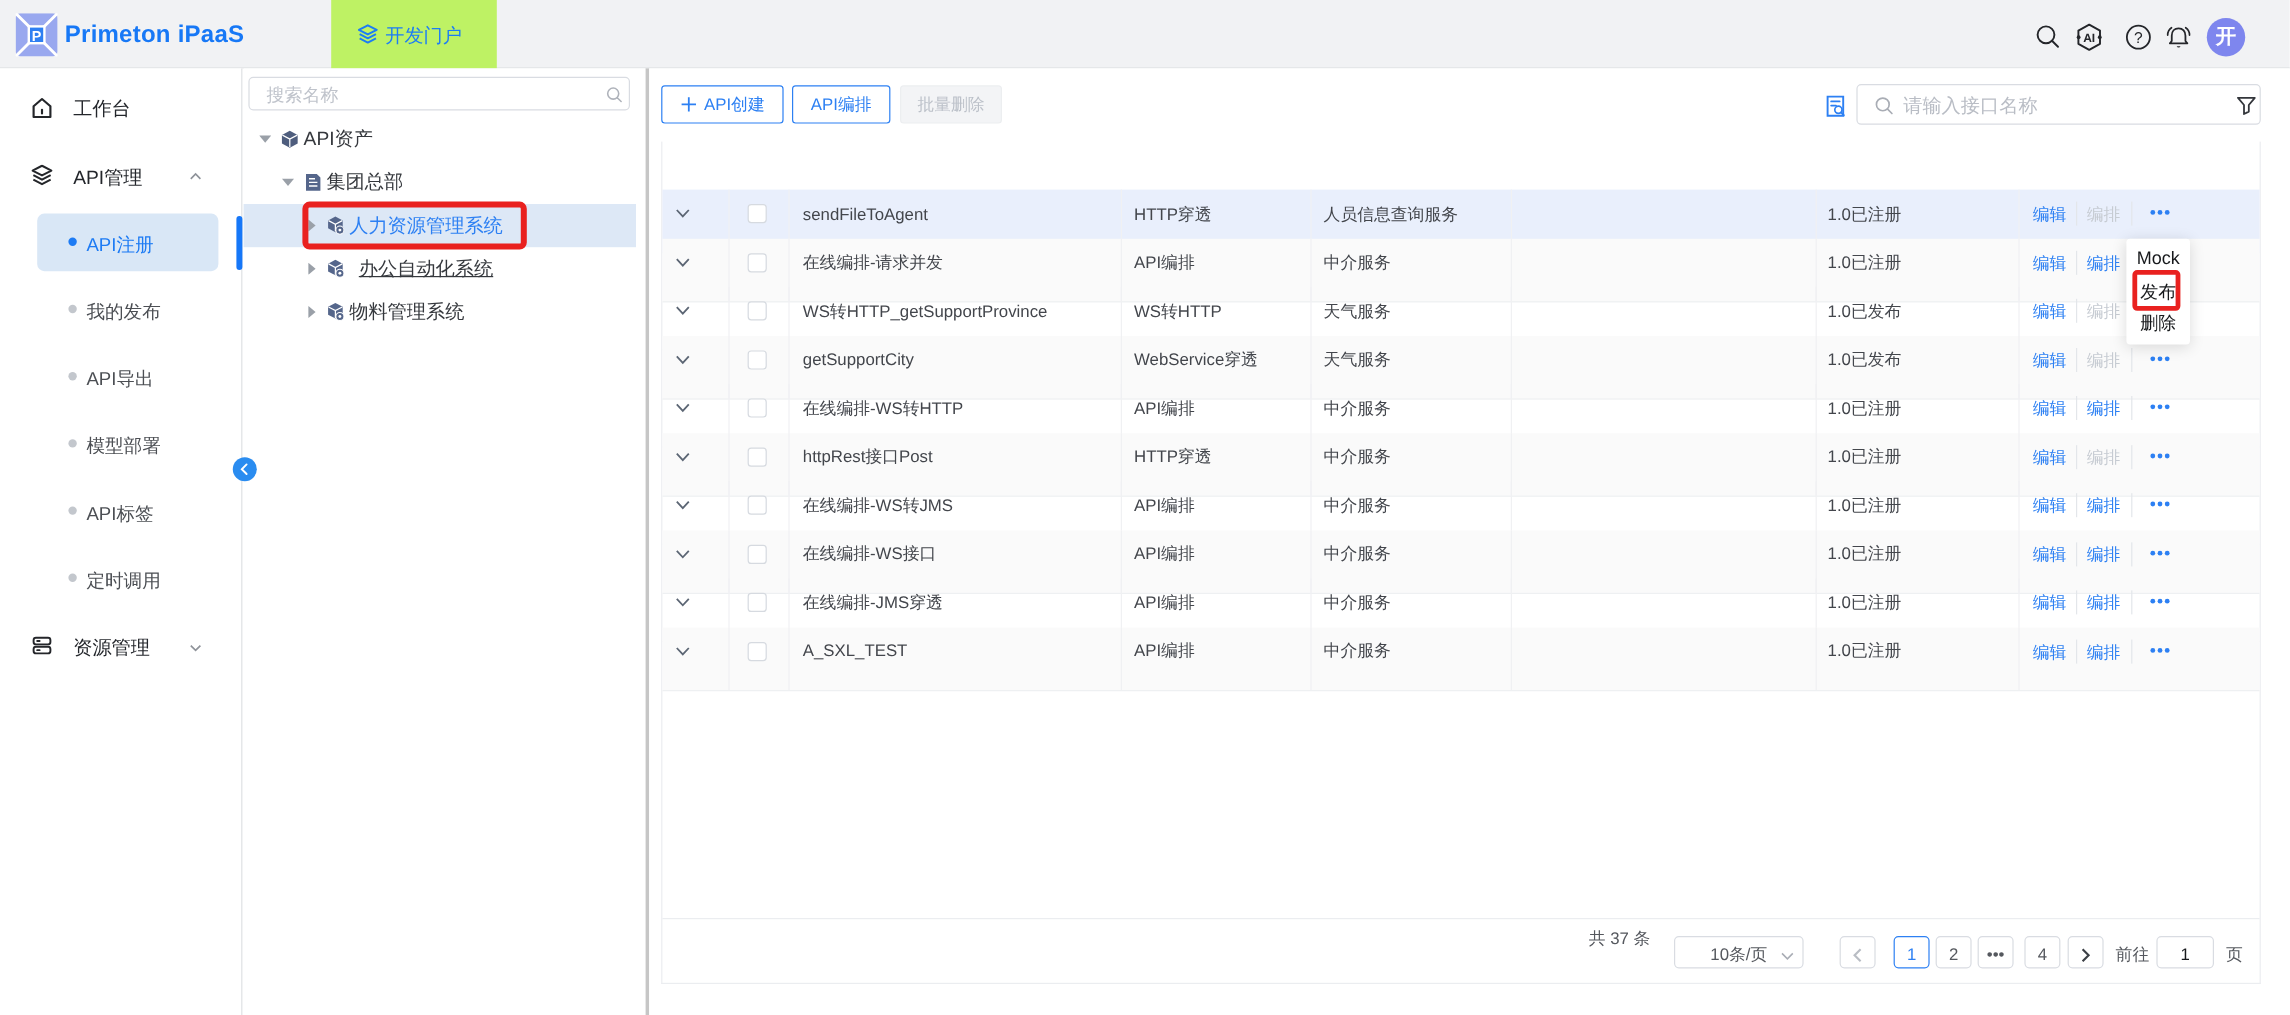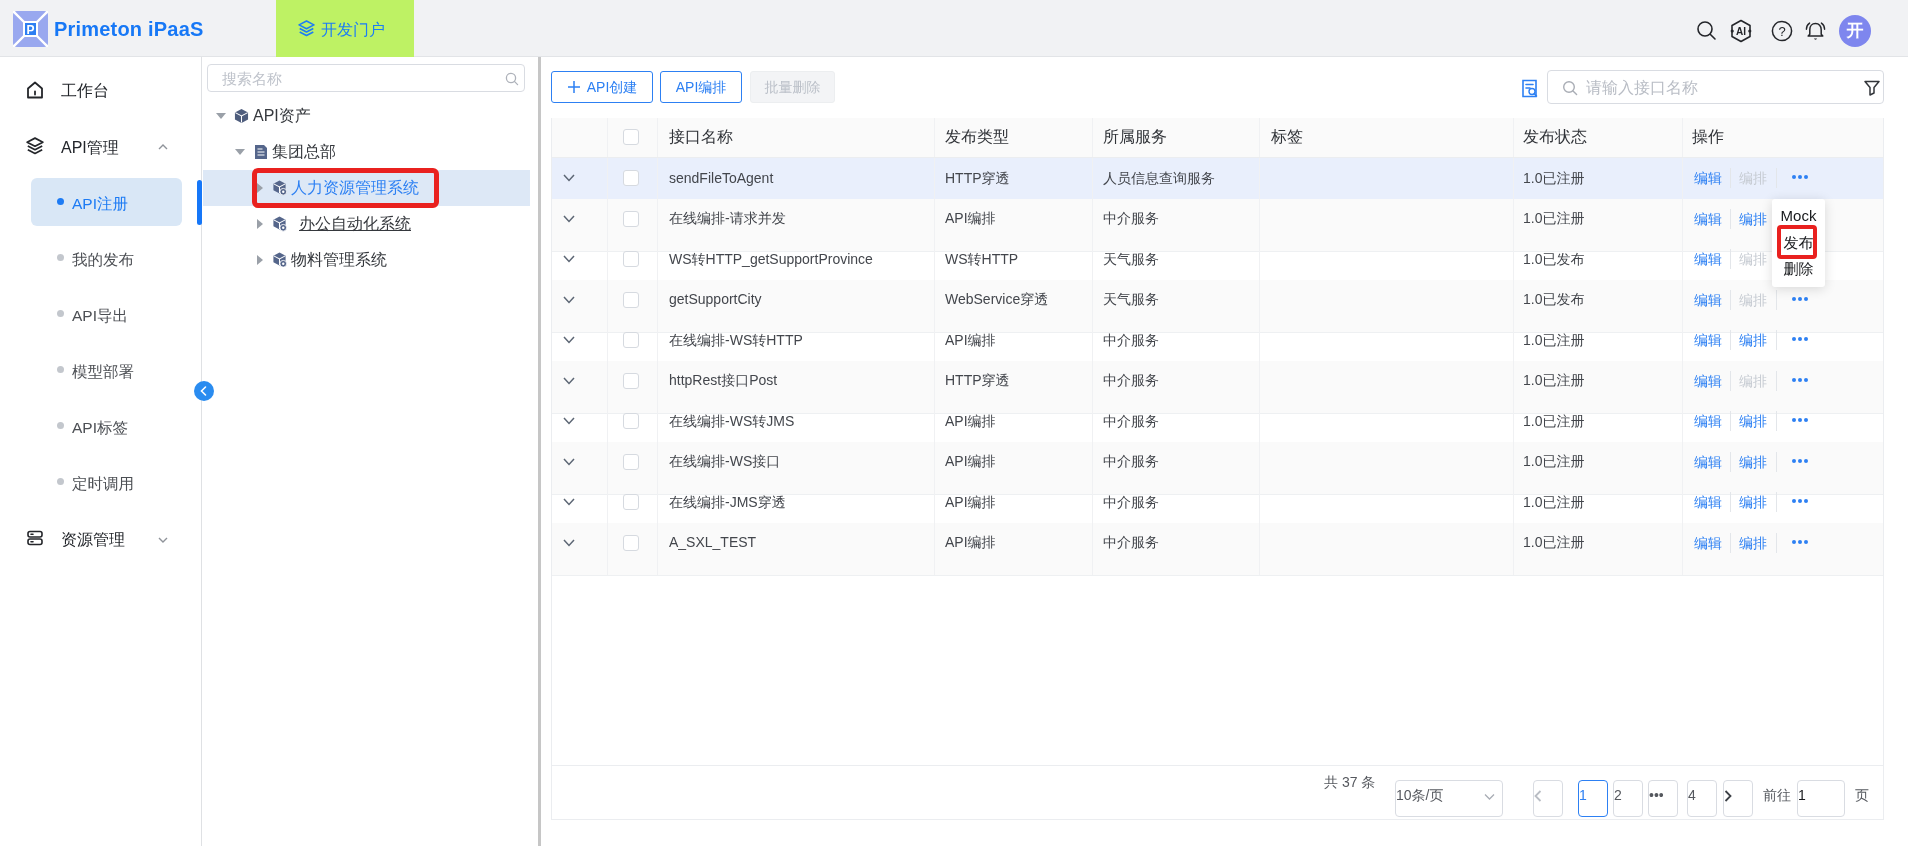--- a/index.html
+++ b/index.html
@@ -62,22 +62,22 @@
 .cbox { position:absolute; left:71px; top:12px; width:16px; height:16px; background:#fff;
   border:1px solid #d6dae0; border-radius:3px; }
 .op1 { position:absolute; left:1142px; top:12px; font-size:14px; color:#2d80f3; }
 .op2 { position:absolute; left:1187px; top:12px; font-size:14px; color:#2d80f3; }
 .op2.dis { color:#c6cbd2; }
 .opd { position:absolute; top:10px; width:1px; height:20px; background:#e3e6ea; }
 .dots { position:absolute; left:1240px; top:17px; width:16px; height:4px; }
 .dots i { position:absolute; top:0; width:4px; height:4px; border-radius:50%; background:#2d80f3; }
 
 #pager { position:absolute; left:0; bottom:0; width:1331px; height:54px; border-top:1px solid #ebedf0; }
-.pbox { position:absolute; top:14px; height:37px; border:1px solid #d9dce2; border-radius:4px;
-  background:#fff; font-size:14px; color:#55585e; line-height:29px; }
+.pbox { position:absolute; top:14px; height:27px; border:1px solid #d9dce2; border-radius:4px;
+  background:#fff; font-size:14px; color:#55585e; text-align:center; line-height:29px; }
 
 #dropdown { position:absolute; left:1772px; top:199px; width:53px; height:88px; background:#fff;
   border-radius:3px; box-shadow:0 2px 12px rgba(0,0,0,0.14); z-index:40; }
 #dropdown div { position:absolute; left:0; width:53px; font-size:15px; color:#17191c; text-align:center; }
 
 .redbox { position:absolute; border:5px solid #e9211f; border-radius:6px; z-index:50; }
 </style>
 </head>
 <body>
 
@@ -261,36 +261,20 @@
       <circle cx="7" cy="7" r="5.3" fill="none" stroke="#a9adb5" stroke-width="1.4"></circle>
       <path d="M11 11 L14.6 14.6" stroke="#a9adb5" stroke-width="1.4" stroke-linecap="round"></path>
     </svg>
     <div class="ph">请输入接口名称</div>
     <svg class="abs" style="left:315px; top:8px;" width="18" height="18" viewBox="0 0 18 18">
       <path d="M2 2.5 H16 L11 8.5 V14 L7 16 V8.5 Z" fill="none" stroke="#33363b" stroke-width="1.5" stroke-linejoin="round"></path>
     </svg>
   </div>
 
   <div id="twrap">
-    <div class="hrow">
-      <div class="cbox" style="top:11px;"></div>
-      <div class="hcell" style="left:117px;">接口名称</div>
-      <div class="hcell" style="left:393px;">发布类型</div>
-      <div class="hcell" style="left:551px;">所属服务</div>
-      <div class="hcell" style="left:719px;">标签</div>
-      <div class="hcell" style="left:971px;">发布状态</div>
-      <div class="hcell" style="left:1140px;">操作</div>
-      <div class="vline" style="left:55px;"></div>
-      <div class="vline" style="left:105px;"></div>
-      <div class="vline" style="left:382px;"></div>
-      <div class="vline" style="left:540px;"></div>
-      <div class="vline" style="left:707px;"></div>
-      <div class="vline" style="left:961px;"></div>
-      <div class="vline" style="left:1130px;"></div>
-    </div>
     <div id="rows">
         <div class="drow sel" style="top:40px;">
     <svg class="chev" width="12" height="8" viewBox="0 0 12 8">
             <path d="M1 1 L6 6.4 L11 1" fill="none" stroke="#5c6674" stroke-width="1.5"></path>
           </svg>
     <div class="cbox"></div>
     <div class="dcell" style="left:117px;">sendFileToAgent</div>
     <div class="dcell" style="left:393px;">HTTP穿透</div>
     <div class="dcell" style="left:551px;">人员信息查询服务</div>
     <div class="dcell" style="left:971px;">1.0已注册</div>

